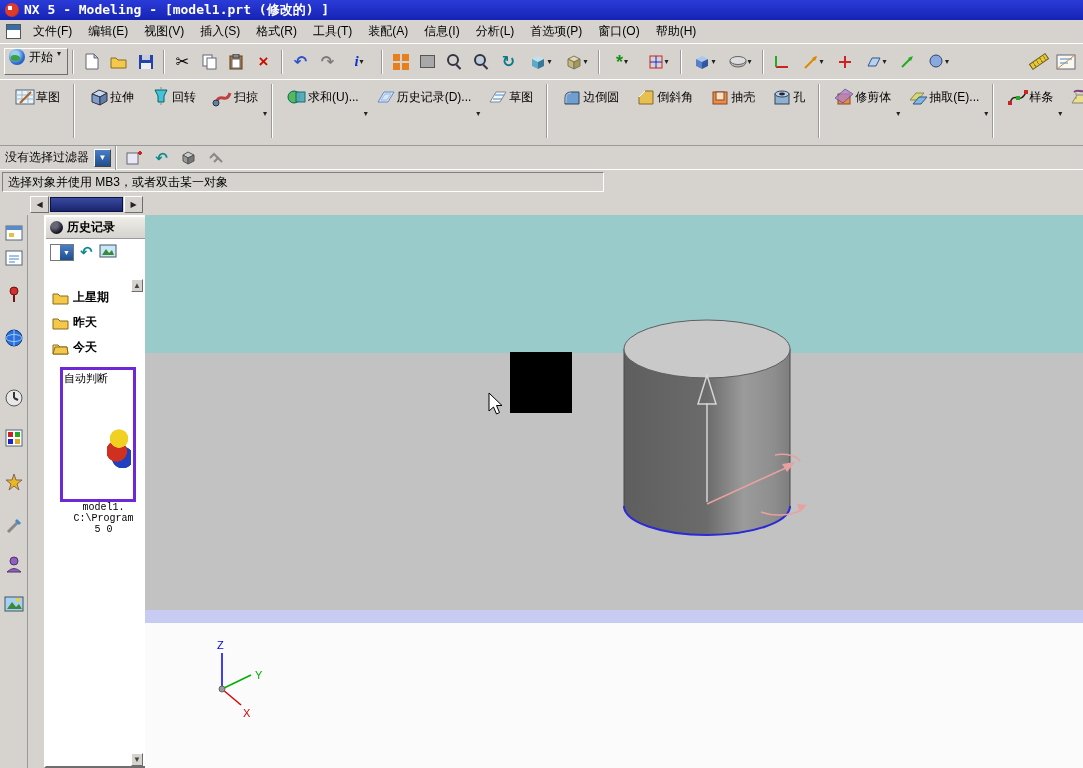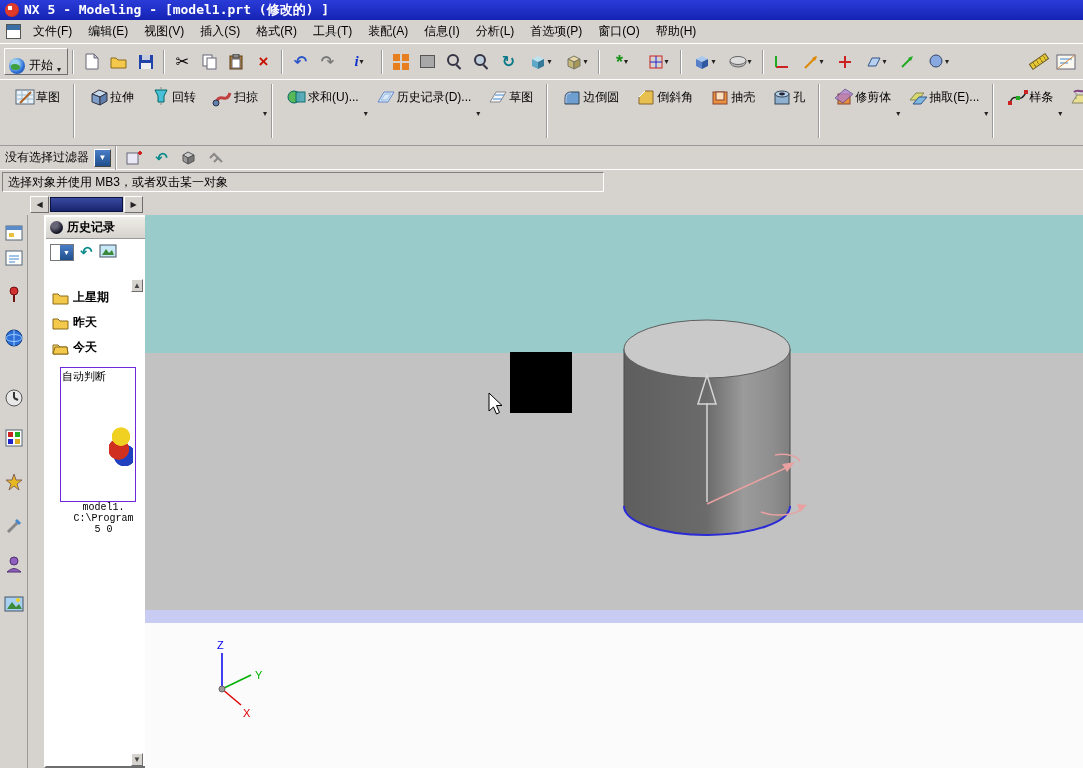--- a/index.html
+++ b/index.html
@@ -15,21 +15,21 @@
   
   .menubar{left:0;top:20px;width:1083px;height:24px;display:flex;align-items:center;padding:0 2px;border-bottom:1px solid #fff}
   .menu-grip{width:15px;height:15px;margin:0 4px;background:linear-gradient(180deg,#3A6EA5 0 5px,#fff 5px);border:1px solid #555}
   .menu-item{padding:10px 8px;white-space:nowrap}
 
   
   .tb1{left:0;top:44px;width:1083px;height:36px;display:flex;align-items:center;padding:0 4px;border-bottom:1px solid #fff}
   .sep1{width:2px;height:24px;border-left:1px solid #9a9a9a;border-right:1px solid #fff;margin:0 4px;flex:0 0 auto}
   .b1{width:27px;height:26px;display:flex;align-items:center;justify-content:center;position:relative;flex:0 0 auto}
   .b1.wide{width:36px;gap:1px}
-  .start-btn{display:flex;align-items:flex-end;gap:4px;height:27px;padding:0 6px 0 4px;border:1px solid;border-color:#fff #6e6e6e #6e6e6e #fff;background:#D6D3CE}
+  .start-btn{display:flex;align-items:flex-start;gap:4px;height:27px;padding:0 6px 0 4px;border:1px solid;border-color:#fff #6e6e6e #6e6e6e #fff;background:#D6D3CE}
   .dd{font-size:8px;color:#222}
   .gly{font-size:16px;line-height:1}
   .xred{color:#C81000;font-weight:bold;font-size:17px}
   .undo{color:#2A52C8;font-weight:bold;font-size:16px}
   .redo{color:#7A7A7A;font-weight:bold;font-size:16px}
   .rot{color:#0A7A8A;font-weight:bold;font-size:16px}
   .infoi{color:#1133CC;font-family:"Liberation Serif",serif;font-style:italic;font-weight:bold;font-size:15px}
   .ast{color:#159015;font-weight:bold;font-size:18px;line-height:10px}
   .globe{width:16px;height:16px;border-radius:50%;background:radial-gradient(circle at 38% 35%,#9AD0F0 0 25%,#2E6FD8 60%,#17407E 100%);position:relative;overflow:hidden}
   .globe::after{content:"";position:absolute;left:2px;top:6px;width:9px;height:6px;background:#3FA040;border-radius:40% 60% 50% 50%}
@@ -77,21 +77,21 @@
   
   .history{left:44px;top:215px;width:117px;height:553px;background:#fff;border:2px solid;border-color:#fff #6e6e6e #6e6e6e #fff;overflow:hidden}
   .hist-header{height:22px;background:linear-gradient(180deg,#EFEDE8,#D6D3CE);border-bottom:1px solid #9a9a9a;display:flex;align-items:center;gap:4px;padding:0 4px;font-weight:bold}
   .hist-ico{width:13px;height:13px;border-radius:50%;background:radial-gradient(circle at 35% 30%,#667 0 25%,#112 70%)}
   .hist-controls{height:26px;display:flex;align-items:center;gap:6px;padding:0 4px;background:#fff}
   .combo{width:24px;height:17px;border:1px solid #777;background:#fff;display:flex;align-items:center;justify-content:flex-end}
   .combo-arrow{width:13px;height:15px;background:linear-gradient(180deg,#4A7EC8,#1E4E8C);color:#fff;font-size:7px;display:flex;align-items:center;justify-content:center}
   .backarrow{color:#0A8A8A;font-weight:bold;font-size:15px}
   .hist-list{padding:20px 4px 0 6px}
   .folder-row{display:flex;align-items:center;gap:4px;height:25px;font-weight:bold;white-space:nowrap}
-  .preview-box{position:relative;margin:7px 16px 0 8px;width:76px;height:135px;border:1px solid #6d28d9;background:#fff}
+  .preview-box{position:relative;margin:7px 16px 0 8px;width:76px;height:135px;border:3px solid #6d28d9;background:#fff}
   .pv-label{position:absolute;left:1px;top:1px;font-size:11px;white-space:nowrap}
   .pv-thumb{position:absolute;right:2px;top:56px;width:24px;height:42px;background:
      radial-gradient(circle at 50% 30%,#F0D020 0 28%,transparent 30%),
      radial-gradient(circle at 40% 60%,#D03020 0 35%,transparent 37%),
      radial-gradient(circle at 65% 75%,#2040C0 0 30%,transparent 32%),#fff}
   .pv-cap{font-family:Liberation Mono, monospace;font-size:10px;text-align:center;white-space:nowrap;overflow:hidden}
   .hist-scrollbar{position:absolute;left:131px;top:279px;width:12px;height:487px;display:flex;flex-direction:column;justify-content:space-between;align-items:center}
   .sarrow{font-size:8px;color:#444;width:12px;height:13px;background:#D6D3CE;border:1px solid;border-color:#fff #6e6e6e #6e6e6e #fff;display:flex;align-items:center;justify-content:center}
 
   

